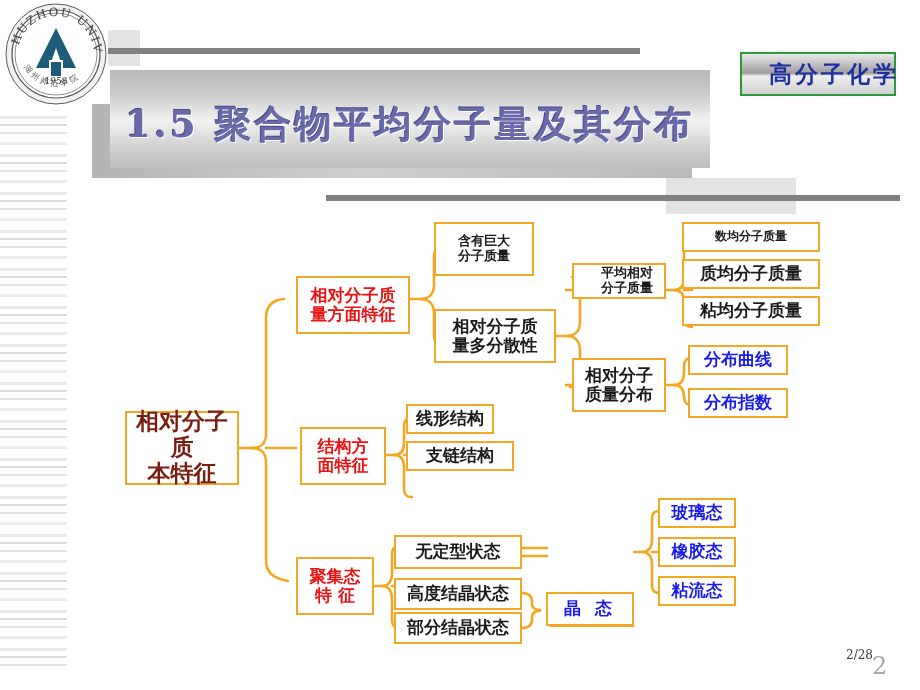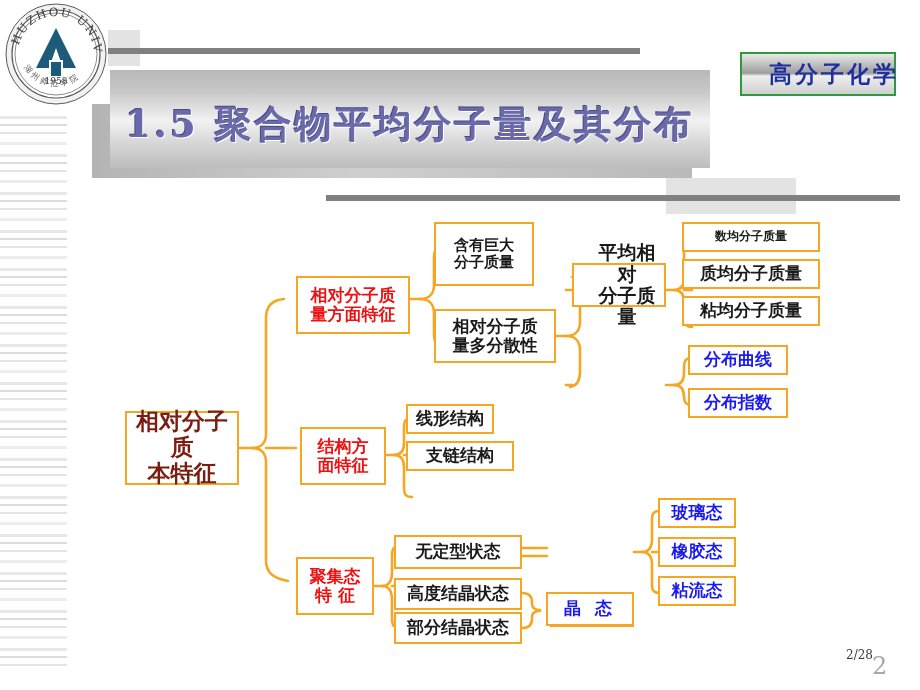--- a/index.html
+++ b/index.html
@@ -156,29 +156,31 @@
       <path d="M 652 552 L 660 552"></path>
     </g>
   </svg>
 
   <div class="node c-darkred" style="left:125px;top:411px;width:114px;height:74px;font-size:23px;">相对分子质
 本特征</div>
 
   <div class="node c-red" style="left:296px;top:276px;width:114px;height:58px;font-size:17px;">相对分子质
 量方面特征</div>
 
-  <div class="node c-black" style="left:434px;top:222px;width:100px;height:64px;font-size:15px;">含有巨大
+  <div class="node c-black" style="left:434px;top:222px;width:100px;height:54px;font-size:13px;">含有巨大
 分子质量</div>
 
   <div class="node c-black" style="left:434px;top:309px;width:122px;height:54px;font-size:17px;">相对分子质
 量多分散性</div>
 
-  <div class="node c-black" style="left:572px;top:263px;width:94px;height:44px;font-size:19px;padding-left:16px;">平均相对
+  <div class="node c-black" style="left:572px;top:263px;width:94px;height:36px;font-size:13px;padding-left:16px;">平均相对
 分子质量</div>
 
+  <div class="node c-black" style="left:572px;top:358px;width:94px;height:54px;font-size:17px;">相对分子
+质量分布</div>
 
   <div class="node c-black" style="left:682px;top:222px;width:138px;height:30px;font-size:12px;">数均分子质量</div>
   <div class="node c-black" style="left:682px;top:259px;width:138px;height:30px;font-size:17px;">质均分子质量</div>
   <div class="node c-black" style="left:682px;top:296px;width:138px;height:30px;font-size:17px;">粘均分子质量</div>
 
   <div class="node c-blue" style="left:688px;top:345px;width:100px;height:30px;font-size:17px;">分布曲线</div>
   <div class="node c-blue" style="left:688px;top:388px;width:100px;height:30px;font-size:17px;">分布指数</div>
 
   <div class="node c-red" style="left:300px;top:427px;width:86px;height:58px;font-size:17px;">结构方
 面特征</div>

